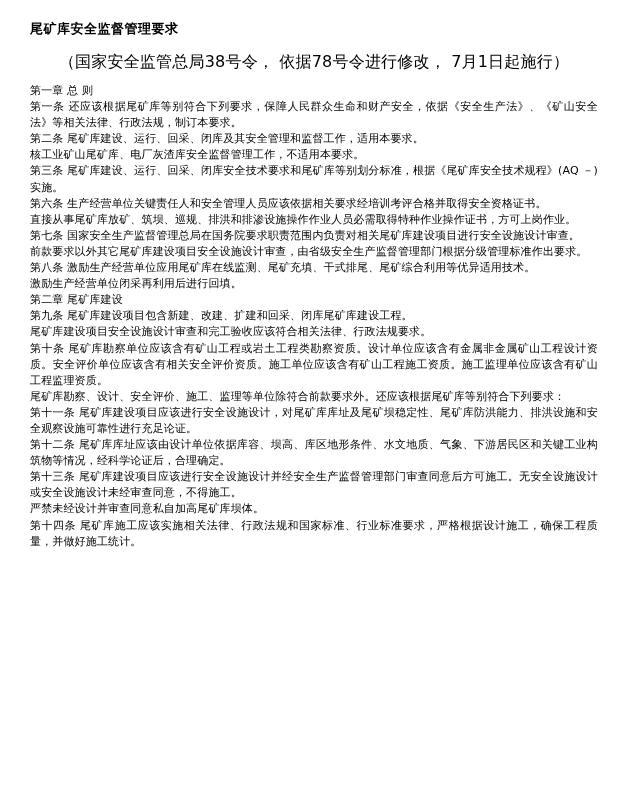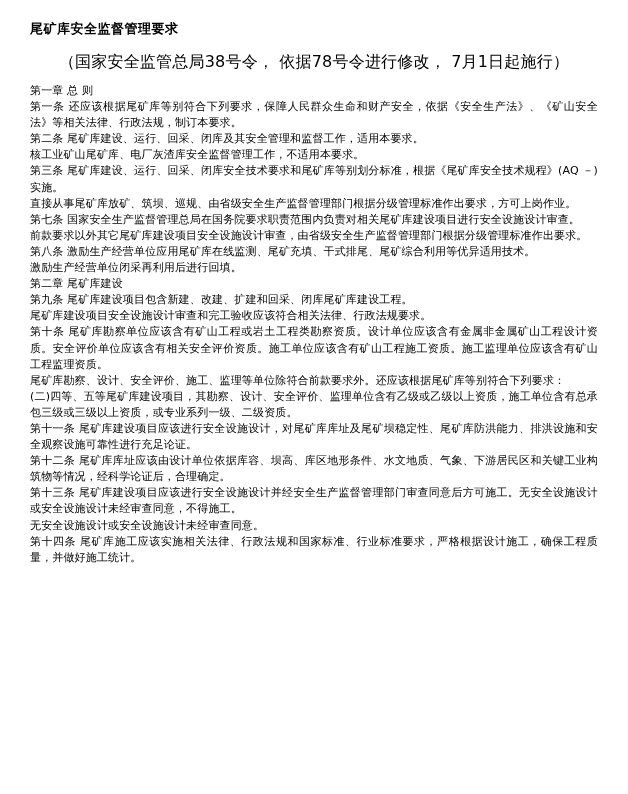--- a/index.html
+++ b/index.html
@@ -56,29 +56,29 @@
 
 <div class="page">
   <div class="doc-title">尾矿库安全监督管理要求</div>
   <div class="doc-subtitle">（国家安全监管总局38号令， 依据78号令进行修改， 7月1日起施行）</div>
 
   <p class="body-line chapter">第一章 总 则</p>
   <p class="body-line">第一条 还应该根据尾矿库等别符合下列要求，保障人民群众生命和财产安全，依据《安全生产法》、《矿山安全法》等相关法律、行政法规，制订本要求。</p>
   <p class="body-line">第二条 尾矿库建设、运行、回采、闭库及其安全管理和监督工作，适用本要求。</p>
   <p class="body-line">核工业矿山尾矿库、电厂灰渣库安全监督管理工作，不适用本要求。</p>
   <p class="body-line">第三条 尾矿库建设、运行、回采、闭库安全技术要求和尾矿库等别划分标准，根据《尾矿库安全技术规程》(AQ －) 实施。</p>
-  <p class="body-line">直接从事尾矿库放矿、筑坝、巡规、由省级安全生产监督管理部门根据分级管理标准作出要求，方可上岗作业。</p>
+  <p class="body-line">第六条 生产经营单位关键责任人和安全管理人员应该依据相关要求经培训考评合格并取得安全资格证书。</p>
+  <p class="body-line">直接从事尾矿库放矿、筑坝、巡规、排洪和排渗设施操作作业人员必需取得特种作业操作证书，方可上岗作业。</p>
   <p class="body-line">第七条 国家安全生产监督管理总局在国务院要求职责范围内负责对相关尾矿库建设项目进行安全设施设计审查。</p>
   <p class="body-line">前款要求以外其它尾矿库建设项目安全设施设计审查，由省级安全生产监督管理部门根据分级管理标准作出要求。</p>
   <p class="body-line">第八条 激励生产经营单位应用尾矿库在线监测、尾矿充填、干式排尾、尾矿综合利用等优异适用技术。</p>
   <p class="body-line">激励生产经营单位闭采再利用后进行回填。</p>
   <p class="body-line chapter">第二章 尾矿库建设</p>
   <p class="body-line">第九条 尾矿库建设项目包含新建、改建、扩建和回采、闭库尾矿库建设工程。</p>
   <p class="body-line">尾矿库建设项目安全设施设计审查和完工验收应该符合相关法律、行政法规要求。</p>
   <p class="body-line">第十条 尾矿库勘察单位应该含有矿山工程或岩土工程类勘察资质。设计单位应该含有金属非金属矿山工程设计资质。安全评价单位应该含有相关安全评价资质。施工单位应该含有矿山工程施工资质。施工监理单位应该含有矿山工程监理资质。</p>
   <p class="body-line">尾矿库勘察、设计、安全评价、施工、监理等单位除符合前款要求外。还应该根据尾矿库等别符合下列要求：</p>
-  <p class="body-line">(二)四等、五等尾矿库建设项目，其勘察、设计、安全评价、监理单位含有乙级或乙级以上资质，施工单位含有总承包三级或三级以上资质，或专业系列一级、二级资质。</p>
   <p class="body-line">第十一条 尾矿库建设项目应该进行安全设施设计，对尾矿库库址及尾矿坝稳定性、尾矿库防洪能力、排洪设施和安全观察设施可靠性进行充足论证。</p>
   <p class="body-line">第十二条 尾矿库库址应该由设计单位依据库容、坝高、库区地形条件、水文地质、气象、下游居民区和关键工业构筑物等情况，经科学论证后，合理确定。</p>
   <p class="body-line">第十三条 尾矿库建设项目应该进行安全设施设计并经安全生产监督管理部门审查同意后方可施工。无安全设施设计或安全设施设计未经审查同意，不得施工。</p>
-  <p class="body-line">无安全设施设计或安全设施设计未经审查同意。</p>
+  <p class="body-line">严禁未经设计并审查同意私自加高尾矿库坝体。</p>
   <p class="body-line">第十四条 尾矿库施工应该实施相关法律、行政法规和国家标准、行业标准要求，严格根据设计施工，确保工程质量，并做好施工统计。</p>
 </div>
 
 </body></html>

